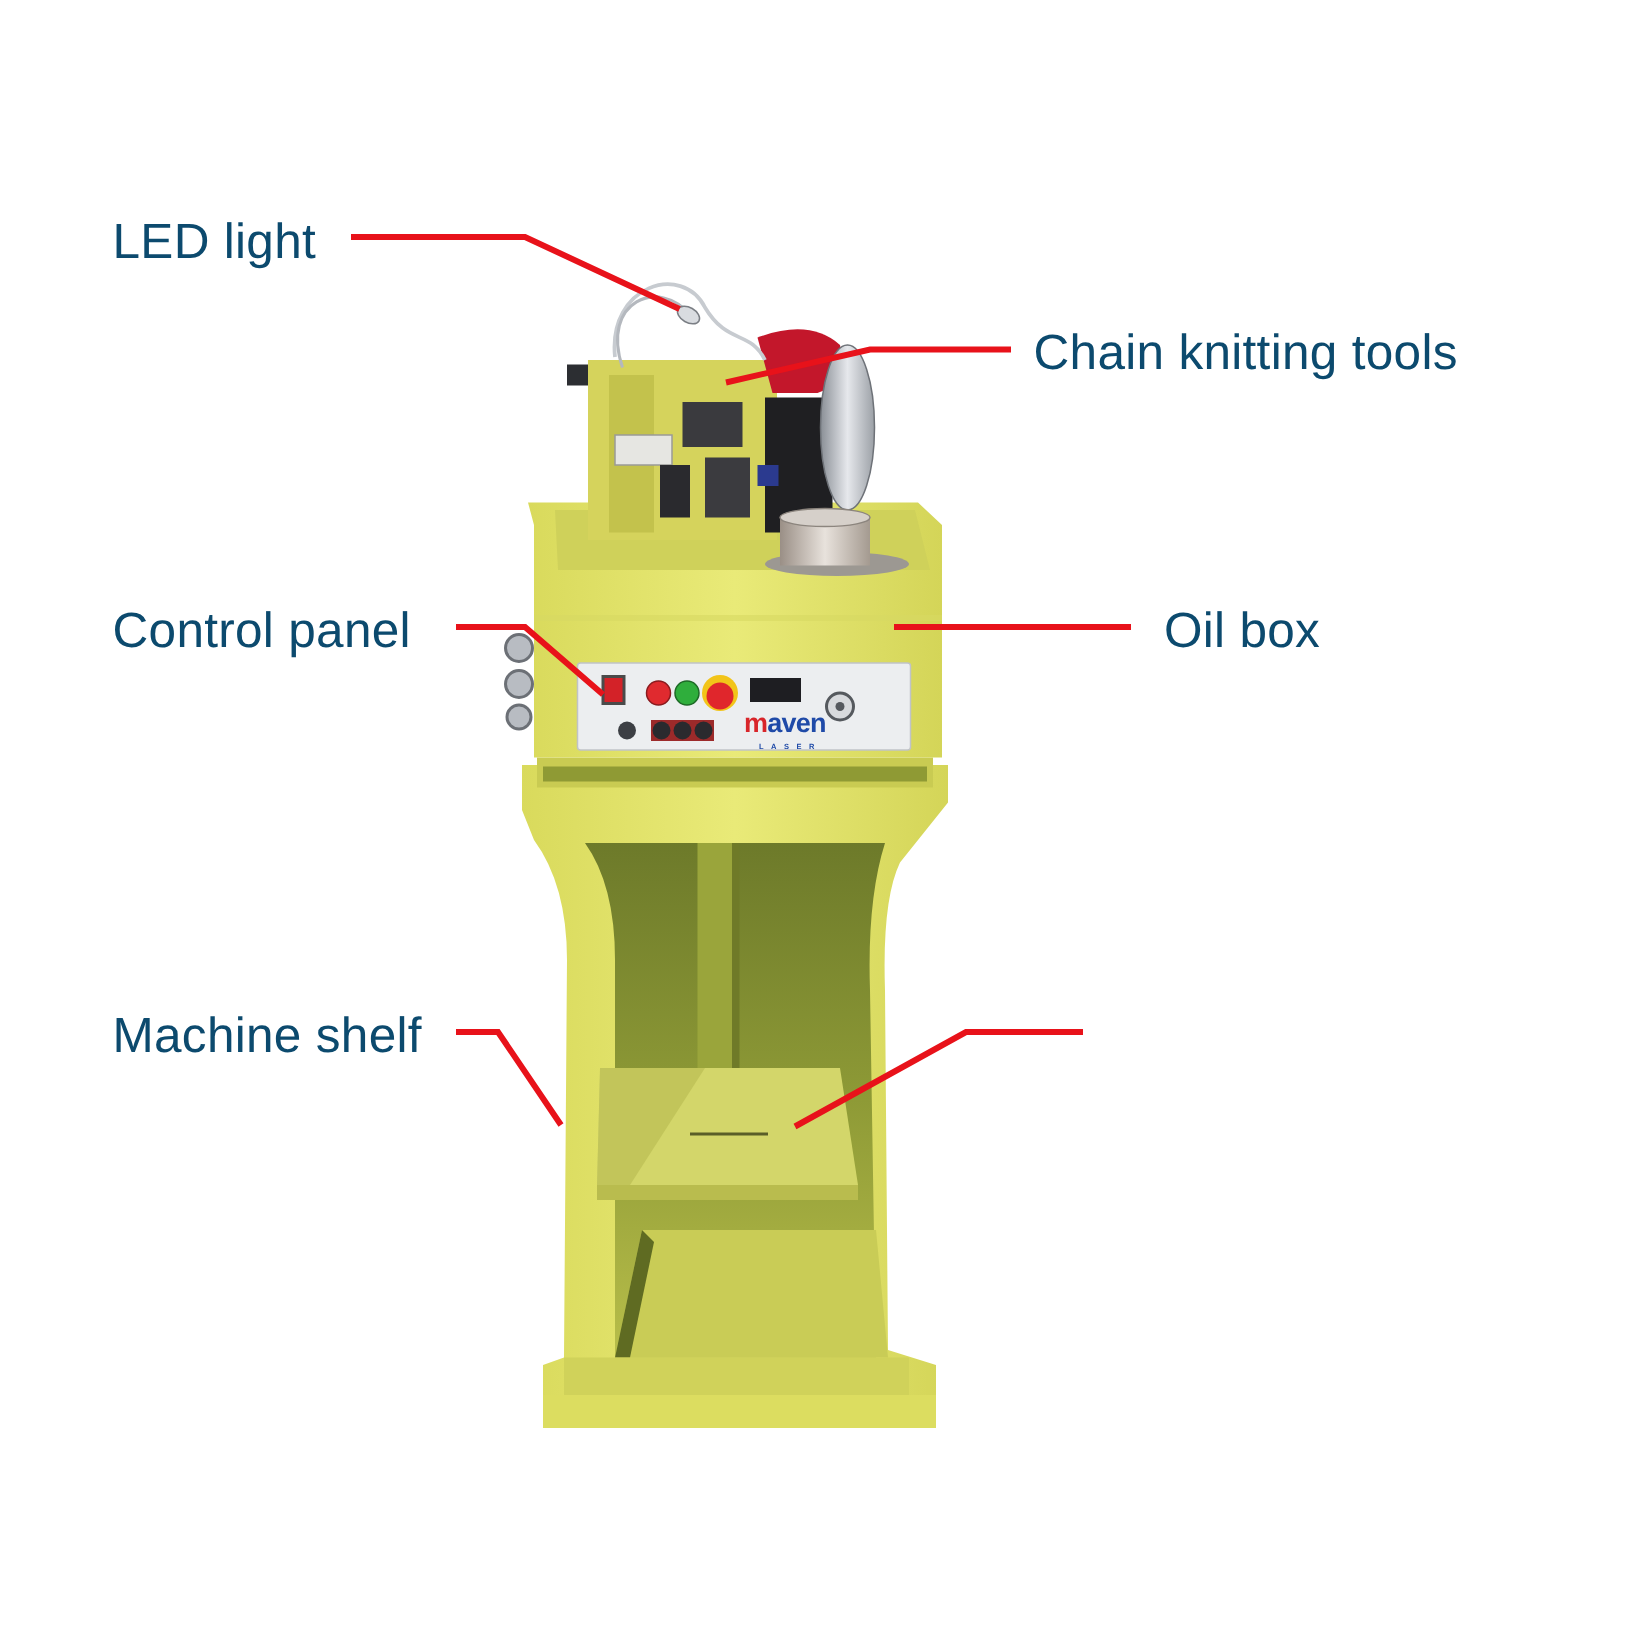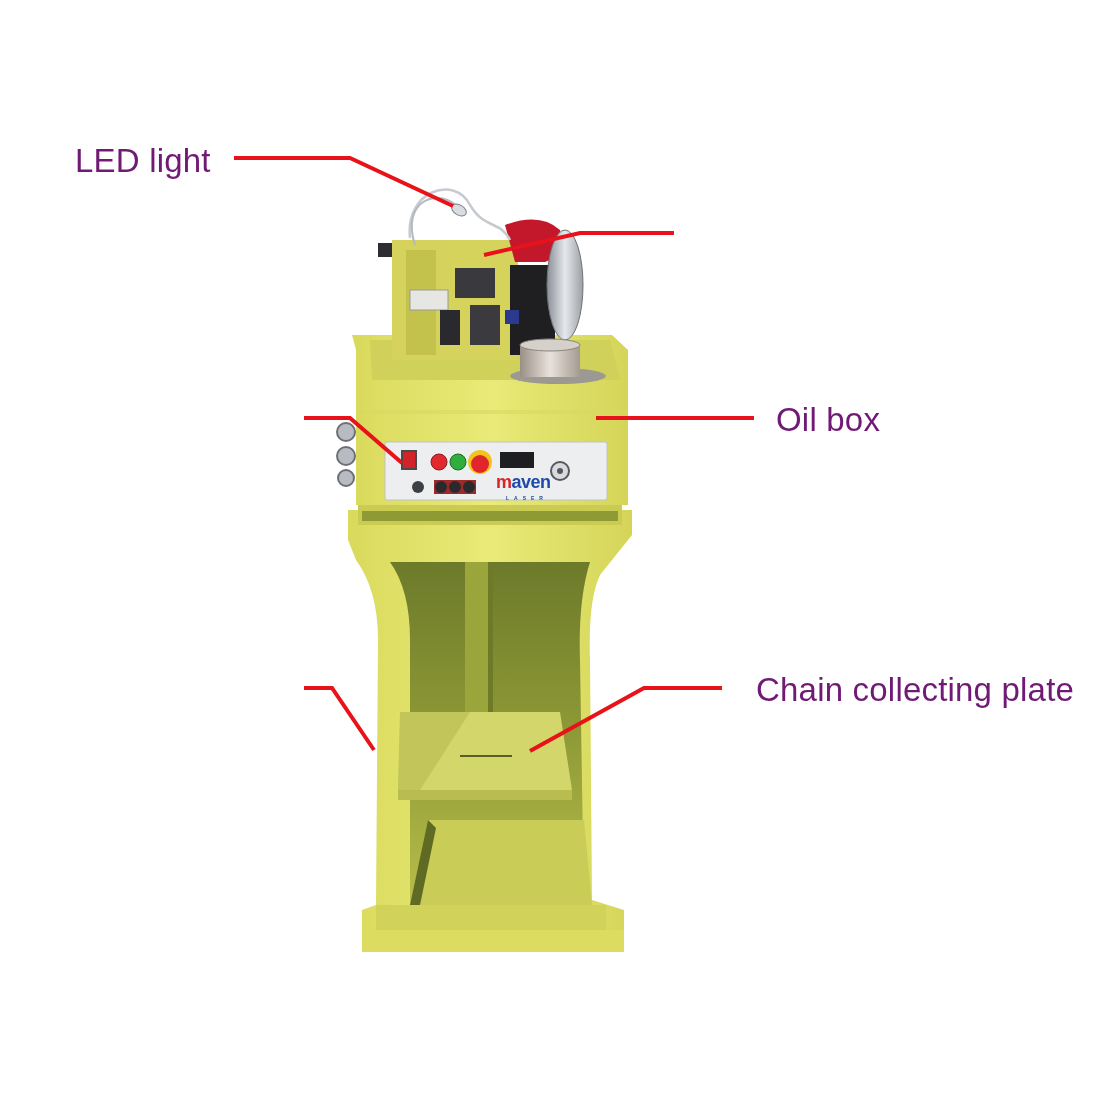--- a/index.html
+++ b/index.html
@@ -1,18 +1,18 @@
 <!DOCTYPE html>
 <html><head>
   <meta charset="utf-8">
   <style>
     html, body { margin: 0; padding: 0; background: #ffffff; }
     body { width: 1100px; height: 1100px; position: relative; overflow: hidden; font-family: "Liberation Sans", "DejaVu Sans", sans-serif; }
     .stage { position: absolute; left: 0; top: 0; width: 1100px; height: 1100px; }
-    .label { position: absolute; font-size: 33px; color: #701a75; white-space: nowrap; line-height: 1; letter-spacing: 0.2px; }
+    .label { position: absolute; font-size: 33px; color: #0c4a6e; white-space: nowrap; line-height: 1; letter-spacing: 0.2px; }
     svg.art { position: absolute; left: 0; top: 0; }
     .panel-brand { position: absolute; font-weight: bold; color: #1f4aa8; font-size: 18px; letter-spacing: -0.5px; }
     .panel-brand .m { color: #d8252a; }
     .panel-sub { position: absolute; color: #1f4aa8; font-size: 5px; letter-spacing: 5px; font-weight: bold; }
   </style>
 </head>
 <body>
 
 <div class="stage">
 
@@ -131,16 +131,18 @@
       <polyline points="722,688 644,688 530,751"></polyline>
     </g>
   </svg>
 
   <div class="panel-brand" style="left:496px; top:472px;">
     <span class="m">m</span><span>aven</span>
   </div>
   <div class="panel-sub" style="left:506px; top:495px;">LASER</div>
 
   <div class="label" style="left:75px; top:144px;">LED light</div>
+  <div class="label" style="left:689px; top:218px;">Chain knitting tools</div>
+  <div class="label" style="left:75px; top:403px;">Control panel</div>
   <div class="label" style="left:776px; top:403px;text-align:center;">Oil box</div>
-  <div class="label" style="left:756px; top:673px;">Chain collecting plate</div>
+  <div class="label" style="left:75px; top:673px;">Machine shelf</div>
 
 </div>
 
 </body></html>

